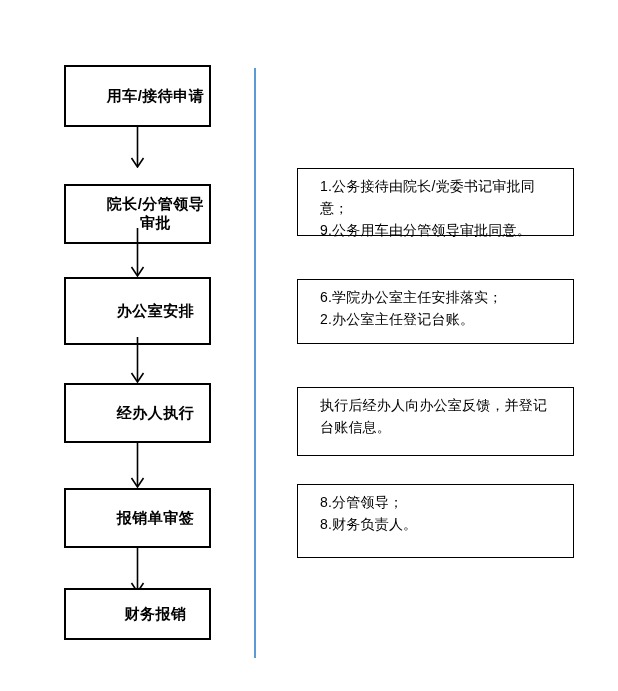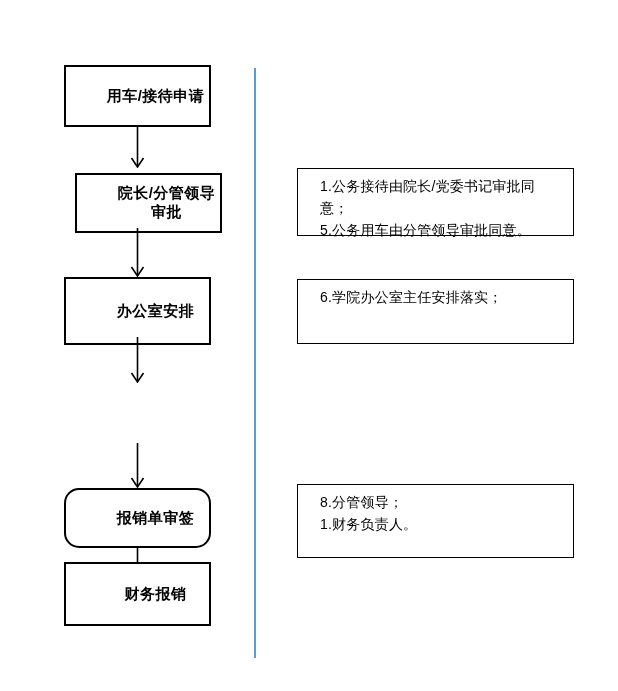--- a/index.html
+++ b/index.html
@@ -62,21 +62,21 @@
     <span>用车/接待申请</span>
   </div>
 
   <div class="arrow" style="top:127px; height:41px;">
     <svg width="15" height="41" viewBox="0 0 15 41" xmlns="http://www.w3.org/2000/svg">
       <line x1="7.5" y1="0" x2="7.5" y2="39" stroke="#000000" stroke-width="1.6"></line>
       <path d="M1.5,31 L7.5,40 L13.5,31" fill="none" stroke="#000000" stroke-width="1.6"></path>
     </svg>
   </div>
 
-  <div class="flow-box" style="top:173px; height:60px;margin-left:11px;">
+  <div class="flow-box" style="top:184px; height:60px;">
     <span>院长/分管领导审批</span>
   </div>
 
   <div class="arrow" style="top:228px; height:49px;">
     <svg width="15" height="49" viewBox="0 0 15 49" xmlns="http://www.w3.org/2000/svg">
       <line x1="7.5" y1="0" x2="7.5" y2="47" stroke="#000000" stroke-width="1.6"></line>
       <path d="M1.5,39 L7.5,48 L13.5,39" fill="none" stroke="#000000" stroke-width="1.6"></path>
     </svg>
   </div>
 
@@ -84,53 +84,60 @@
     <span>办公室安排</span>
   </div>
 
   <div class="arrow" style="top:337px; height:46px;">
     <svg width="15" height="46" viewBox="0 0 15 46" xmlns="http://www.w3.org/2000/svg">
       <line x1="7.5" y1="0" x2="7.5" y2="44" stroke="#000000" stroke-width="1.6"></line>
       <path d="M1.5,36 L7.5,45 L13.5,36" fill="none" stroke="#000000" stroke-width="1.6"></path>
     </svg>
   </div>
 
+  <div class="flow-box" style="top:383px; height:60px;">
+    <span>经办人执行</span>
+  </div>
 
   <div class="arrow" style="top:443px; height:45px;">
     <svg width="15" height="45" viewBox="0 0 15 45" xmlns="http://www.w3.org/2000/svg">
       <line x1="7.5" y1="0" x2="7.5" y2="43" stroke="#000000" stroke-width="1.6"></line>
       <path d="M1.5,35 L7.5,44 L13.5,35" fill="none" stroke="#000000" stroke-width="1.6"></path>
     </svg>
   </div>
 
-  <div class="flow-box" style="top:488px; height:60px;border-radius:15px;">
+  <div class="flow-box" style="top:488px; height:60px;">
     <span>报销单审签</span>
   </div>
 
   <div class="arrow" style="top:548px; height:45px;">
     <svg width="15" height="45" viewBox="0 0 15 45" xmlns="http://www.w3.org/2000/svg">
       <line x1="7.5" y1="0" x2="7.5" y2="43" stroke="#000000" stroke-width="1.6"></line>
       <path d="M1.5,35 L7.5,44 L13.5,35" fill="none" stroke="#000000" stroke-width="1.6"></path>
     </svg>
   </div>
 
-  <div class="flow-box" style="top:562px; height:64px;">
+  <div class="flow-box" style="top:588px; height:52px;">
     <span>财务报销</span>
   </div>
 
   <div class="divider" style="background:#5B9BD5;"></div>
 
   <div class="note-box" style="top:168px; height:68px;">
     <div class="note-line">1.公务接待由院长/党委书记审批同意；</div>
-    <div class="note-line">5.公务用车由分管领导审批同意。</div>
+    <div class="note-line">9.公务用车由分管领导审批同意。</div>
   </div>
 
   <div class="note-box" style="top:279px; height:65px;">
     <div class="note-line">6.学院办公室主任安排落实；</div>
+    <div class="note-line">2.办公室主任登记台账。</div>
   </div>
 
+  <div class="note-box" style="top:387px; height:69px;">
+    <div class="note-line">执行后经办人向办公室反馈，并登记台账信息。</div>
+  </div>
 
   <div class="note-box" style="top:484px; height:74px;">
     <div class="note-line">8.分管领导；</div>
-    <div class="note-line">1.财务负责人。</div>
+    <div class="note-line">8.财务负责人。</div>
   </div>
 
 </div>
 
 </body></html>

